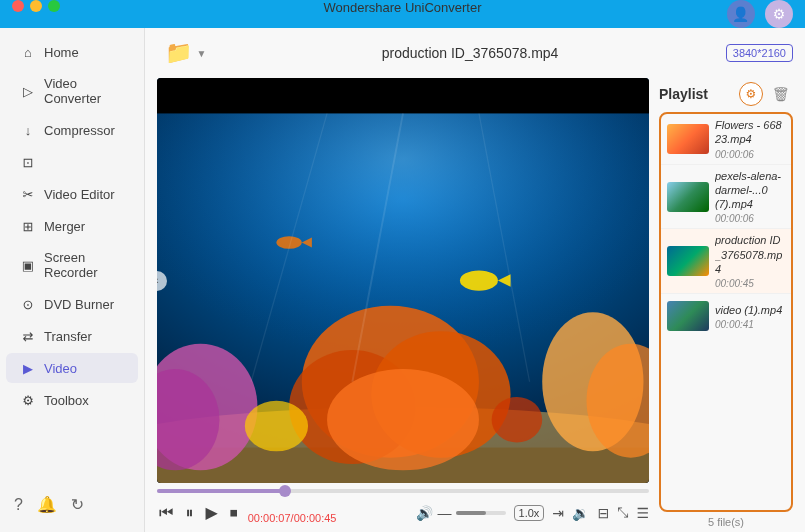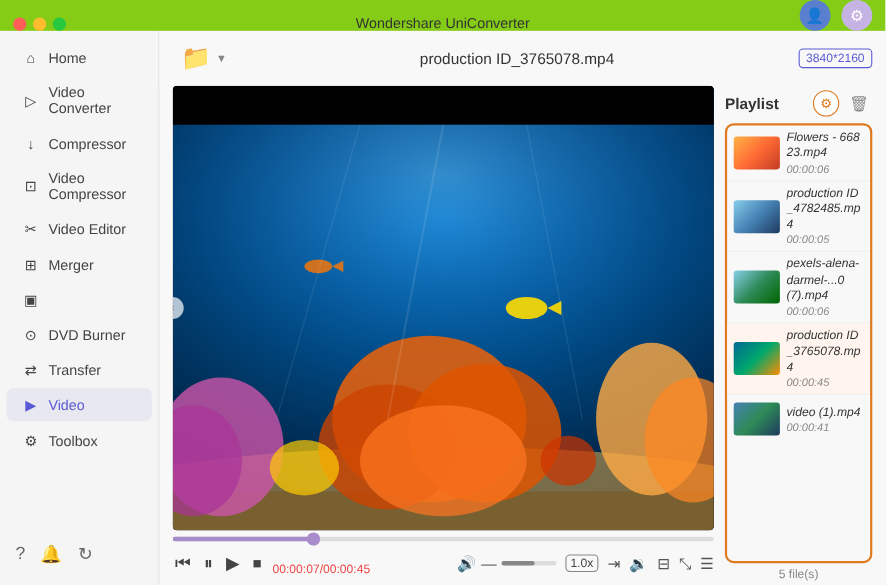--- a/index.html
+++ b/index.html
@@ -9,23 +9,23 @@
       font-family: -apple-system, BlinkMacSystemFont, 'Segoe UI', sans-serif;
       background: #f0f0f0;
       overflow: hidden;
       display: flex;
       flex-direction: column;
     }
 
     
     .titlebar {
       height: 28px;
-      background: #84cc16;
-      display: flex;
-      align-items: flex-end;
+      background: #0ea5e9;
+      display: flex;
+      align-items: flex-start;
       padding: 0 12px;
       position: relative;
       flex-shrink: 0;
     }
     .traffic-lights {
       display: flex;
       gap: 6px;
       align-items: center;
     }
     .traffic-light {
@@ -409,32 +409,32 @@
     <div class="sidebar-item">
       <span class="sidebar-icon">▷</span>
       <span>Video Converter</span>
     </div>
     <div class="sidebar-item">
       <span class="sidebar-icon">↓</span>
       <span>Compressor</span>
     </div>
     <div class="sidebar-item">
       <span class="sidebar-icon">⊡</span>
-      <span>Video Compressor</span>
     </div>
     <div class="sidebar-item">
       <span class="sidebar-icon">✂</span>
       <span>Video Editor</span>
     </div>
     <div class="sidebar-item">
       <span class="sidebar-icon">⊞</span>
       <span>Merger</span>
     </div>
     <div class="sidebar-item">
       <span class="sidebar-icon">▣</span>
+      <span>Screen Recorder</span>
     </div>
     <div class="sidebar-item">
       <span class="sidebar-icon">⊙</span>
       <span>DVD Burner</span>
     </div>
     <div class="sidebar-item">
       <span class="sidebar-icon">⇄</span>
       <span>Transfer</span>
     </div>
     <div class="sidebar-item active">
@@ -558,27 +558,20 @@
         <div class="playlist-items">
 
           <div class="pl-item">
             <div class="pl-thumb pl-thumb-1"></div>
             <div class="pl-info">
               <div class="pl-name">Flowers - 66823.mp4</div>
               <div class="pl-duration">00:00:06</div>
             </div>
           </div>
 
-          <div class="pl-item">
-            <div class="pl-thumb pl-thumb-2"></div>
-            <div class="pl-info">
-              <div class="pl-name">production ID_4782485.mp4</div>
-              <div class="pl-duration">00:00:05</div>
-            </div>
-          </div>
 
           <div class="pl-item">
             <div class="pl-thumb pl-thumb-3"></div>
             <div class="pl-info">
               <div class="pl-name">pexels-alena-darmel-...0 (7).mp4</div>
               <div class="pl-duration">00:00:06</div>
             </div>
           </div>
 
           <div class="pl-item active">

